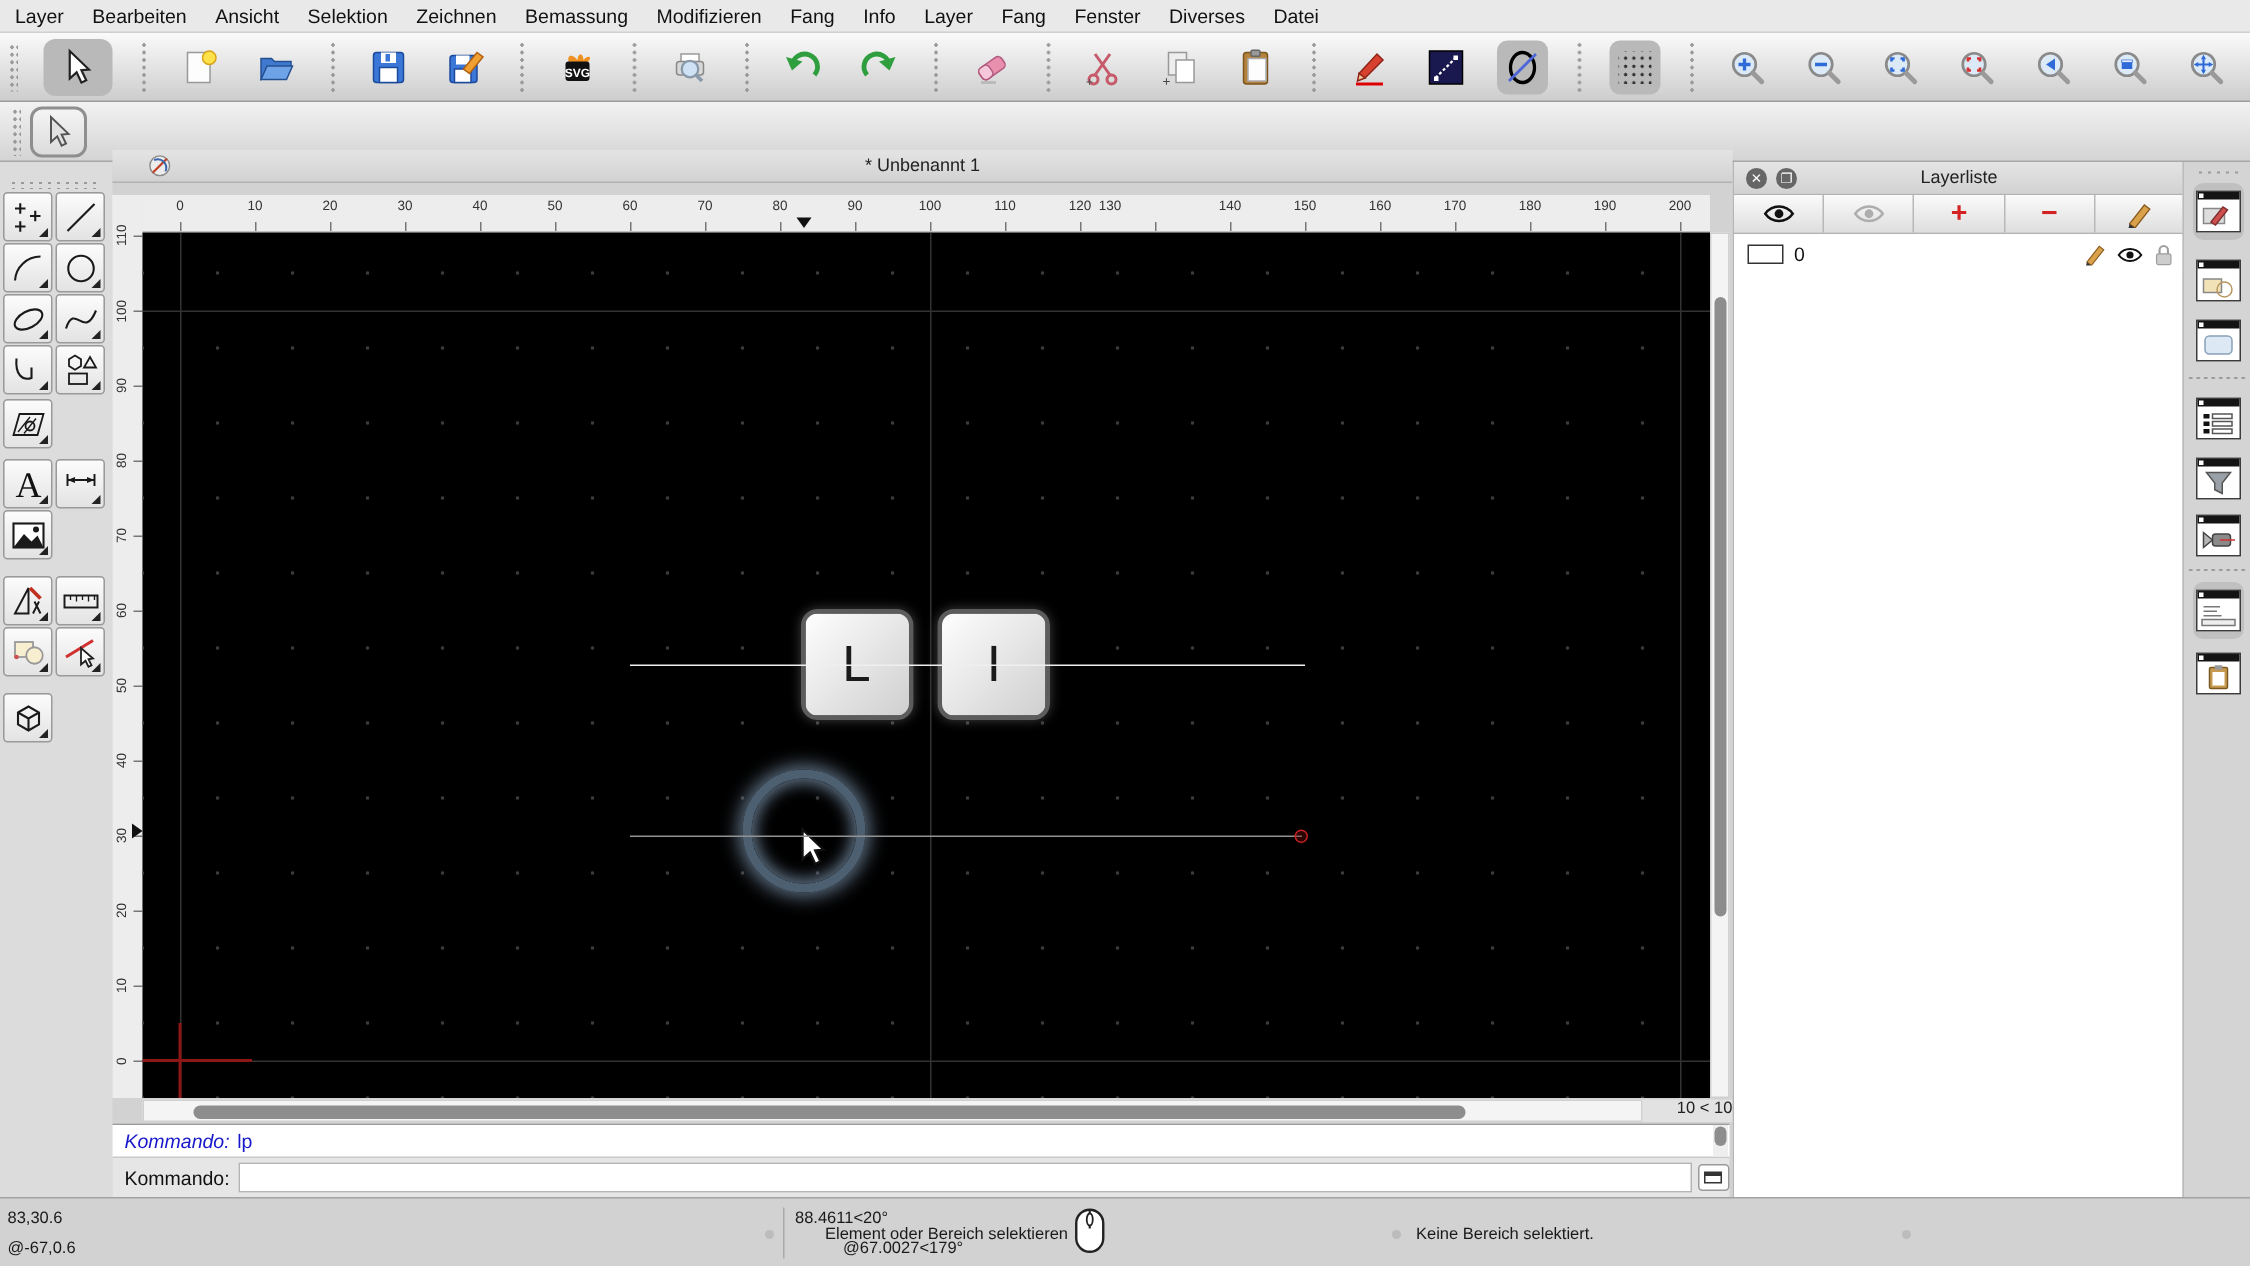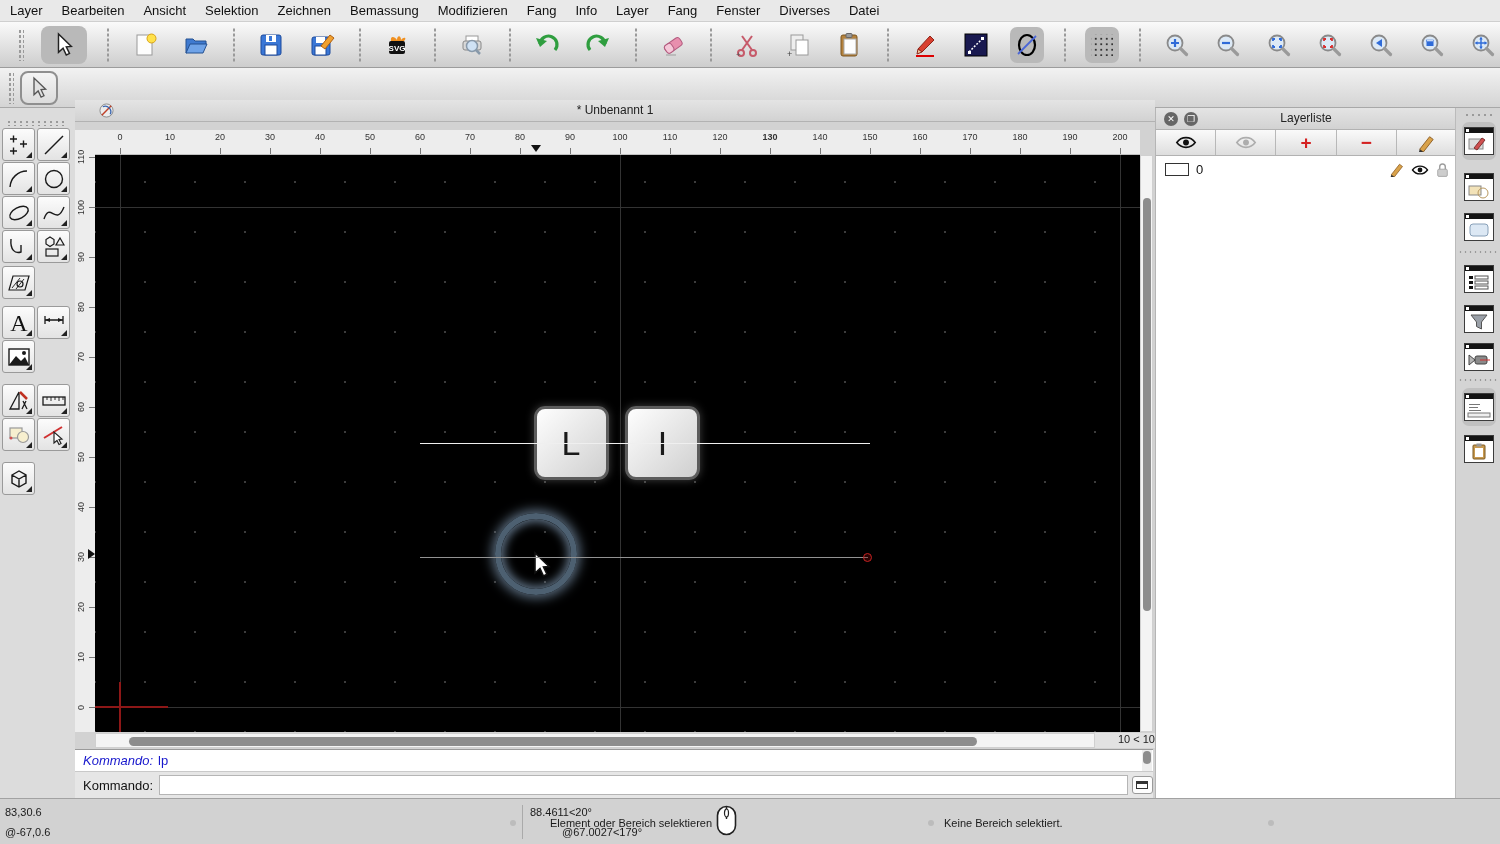--- a/index.html
+++ b/index.html
@@ -6,21 +6,21 @@
   *{box-sizing:border-box;}
   .app{position:relative;width:1500px;height:844px;background:#d2d2d2;overflow:hidden;
        font-family:"Liberation Sans",sans-serif;color:#111;}
   
   .menubar{position:absolute;left:0;top:0;width:1500px;height:22px;background:#e9e9e9;
            display:flex;align-items:center;padding-left:10px;gap:19px;font-size:13px;border-bottom:1px solid #cfcfcf;}
   .menu-item{white-space:nowrap;cursor:default;}
   
   .toolbar-main{position:absolute;left:0;top:22px;width:1500px;height:46px;
       background:linear-gradient(#fafafa,#cdcdcd);border-bottom:1px solid #9c9c9c;
-      display:flex;align-items:center;padding-left:6px;gap:17px;justify-content:flex-end;}
+      display:flex;align-items:center;padding-left:6px;gap:17px;}
   .toolbar-second{position:absolute;left:0;top:68px;width:1500px;height:40px;
       background:linear-gradient(#f2f2f2,#d4d4d4);border-bottom:1px solid #a8a8a8;
       display:flex;align-items:center;padding-left:8px;gap:6px;}
   .tbi{width:34px;height:36px;display:flex;align-items:center;justify-content:center;flex:0 0 auto;}
   .tbi svg{display:block;}
   .tbi.sel{background:#b9b9b9;border-radius:7px;}
   .tb-sel-btn{width:46px;height:38px;background:#b9b9b9;border-radius:8px;display:flex;align-items:center;justify-content:center;flex:0 0 auto;}
   .sep{width:7px;height:34px;background-image:radial-gradient(#9a9a9a 1px,transparent 1.2px);
        background-size:4px 5px;background-position:center;background-repeat:repeat-y;flex:0 0 auto;}
   .handle-v{width:6px;height:32px;background-image:radial-gradient(#9a9a9a 1px,transparent 1.2px);
@@ -474,21 +474,21 @@
       <div class="h-label" style="left: 425px;">80</div>
       <div class="h-tick" style="left: 425px;"></div>
       <div class="h-label" style="left: 475px;">90</div>
       <div class="h-tick" style="left: 475px;"></div>
       <div class="h-label" style="left: 525px;">100</div>
       <div class="h-tick" style="left: 525px;"></div>
       <div class="h-label" style="left: 575px;">110</div>
       <div class="h-tick" style="left: 575px;"></div>
       <div class="h-label" style="left: 625px;">120</div>
       <div class="h-tick" style="left: 625px;"></div>
-      <div class="h-label" style="left: 675px; font-weight: bold;">130</div>
+      <div class="h-label" style="left: 645px;">130</div>
       <div class="h-tick" style="left: 675px;"></div>
       <div class="h-label" style="left: 725px;">140</div>
       <div class="h-tick" style="left: 725px;"></div>
       <div class="h-label" style="left: 775px;">150</div>
       <div class="h-tick" style="left: 775px;"></div>
       <div class="h-label" style="left: 825px;">160</div>
       <div class="h-tick" style="left: 825px;"></div>
       <div class="h-label" style="left: 875px;">170</div>
       <div class="h-tick" style="left: 875px;"></div>
       <div class="h-label" style="left: 925px;">180</div>

